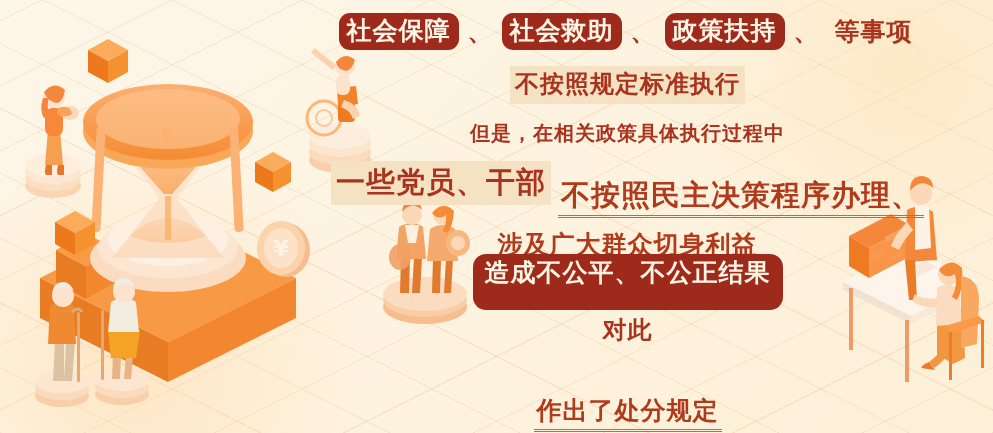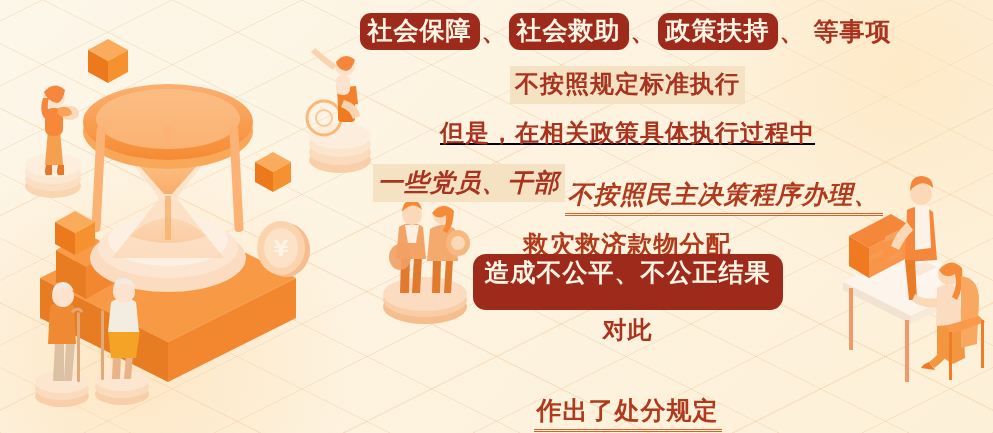--- a/index.html
+++ b/index.html
@@ -58,26 +58,27 @@
     z-index: 6;
   }
   .line {
     display: flex;
     align-items: center;
     justify-content: center;
     white-space: nowrap;
     font-family: "DejaVu Serif", "Liberation Serif", serif;
     font-weight: bold;
     letter-spacing: 1px;
+    gap: 7px;
   }
 
   .l1 { height: 62px; padding-right: 4px; font-size: 25px; }
   .l2 { height: 46px; font-size: 24px; }
-  .l3 { height: 50px; font-size: 24px; text-decoration: underline; }
-  .l4 { height: 50px; font-size: 25px; font-style: italic; }
+  .l3 { height: 50px; font-size: 20px; }
+  .l4 { height: 50px; font-size: 29px; }
   .l5 { height: 50px; font-size: 25px; }
   .l6 { height: 48px; font-size: 25px; }
   .l7 { height: 48px; font-size: 24px; align-items: center; }
   .l8 { height: 79px; font-size: 25px; align-items: flex-start; padding-top: 12px; }
 
   
   .pill {
     background: #9e2a1c;
     color: #fdf5e4;
     border-radius: 11px;
@@ -359,21 +360,21 @@
     <div class="line l3">
       <span class="dark">但是，在相关政策具体执行过程中</span>
     </div>
 
     <div class="line l4">
       <span class="hl">一些党员、干部</span>
       <span class="ul">不按照民主决策程序办理、</span>
     </div>
 
     <div class="line l5">
-      <span class="ul">救灾救济款物分配</span>
+      <span class="ul">涉及广大群众切身利益</span>
     </div>
 
     <div class="line l6">
       <span class="pill pill-lg">造成不公平、不公正结果</span>
     </div>
 
     <div class="line l7">
       <span class="dark">对此</span>
     </div>
 

